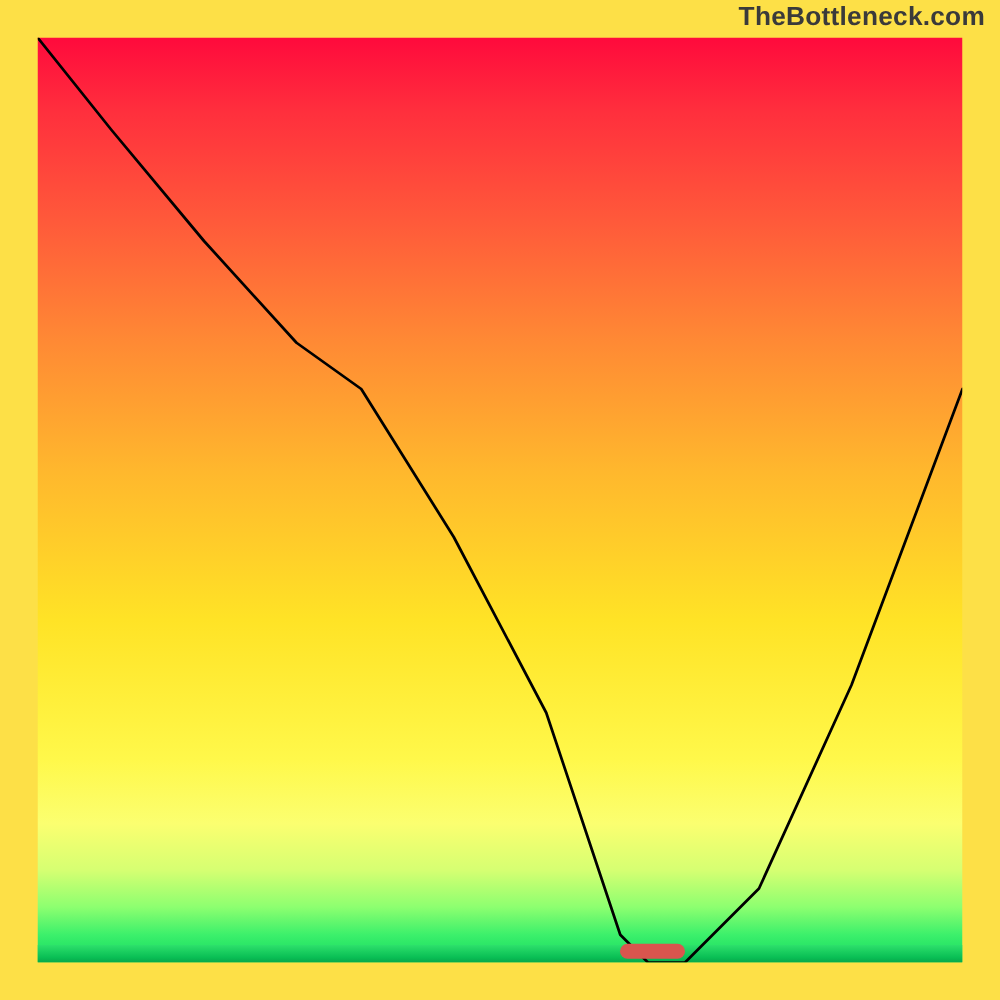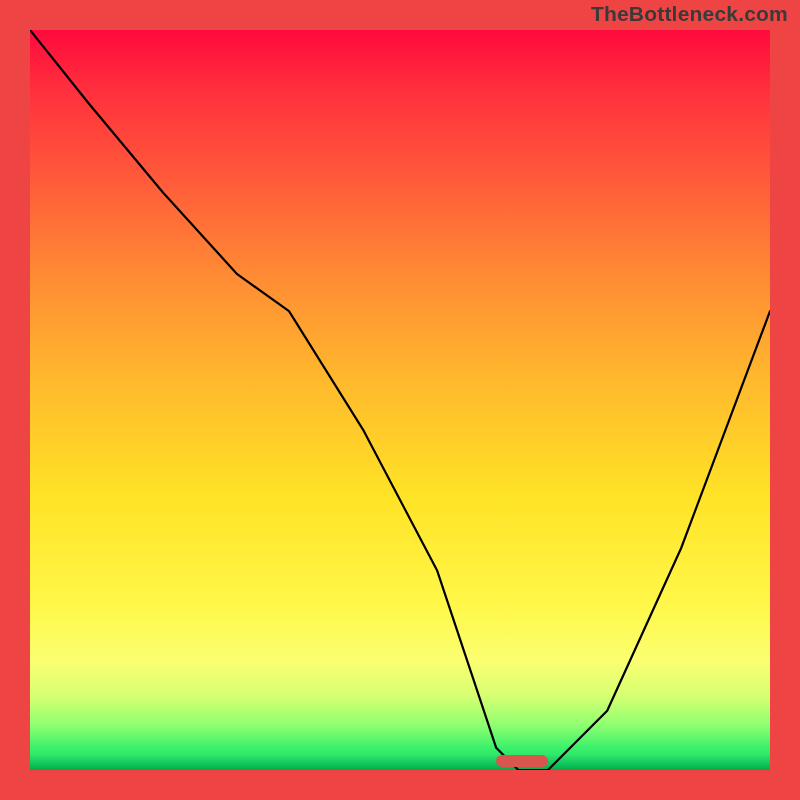--- a/index.html
+++ b/index.html
@@ -8,21 +8,21 @@
     width: 800px;
     height: 800px;
     background: #000;
     overflow: hidden;
     font-family: Arial, Helvetica, sans-serif;
   }
   .frame {
     position: relative;
     width: 800px;
     height: 800px;
-    background: #ef4444;
+    background: #fde047;
   }
   .watermark {
     position: absolute;
     top: 2px;
     right: 12px;
     color: #3a3a3a;
     font-size: 21px;
     font-weight: 600;
     letter-spacing: 0.2px;
     z-index: 20;

